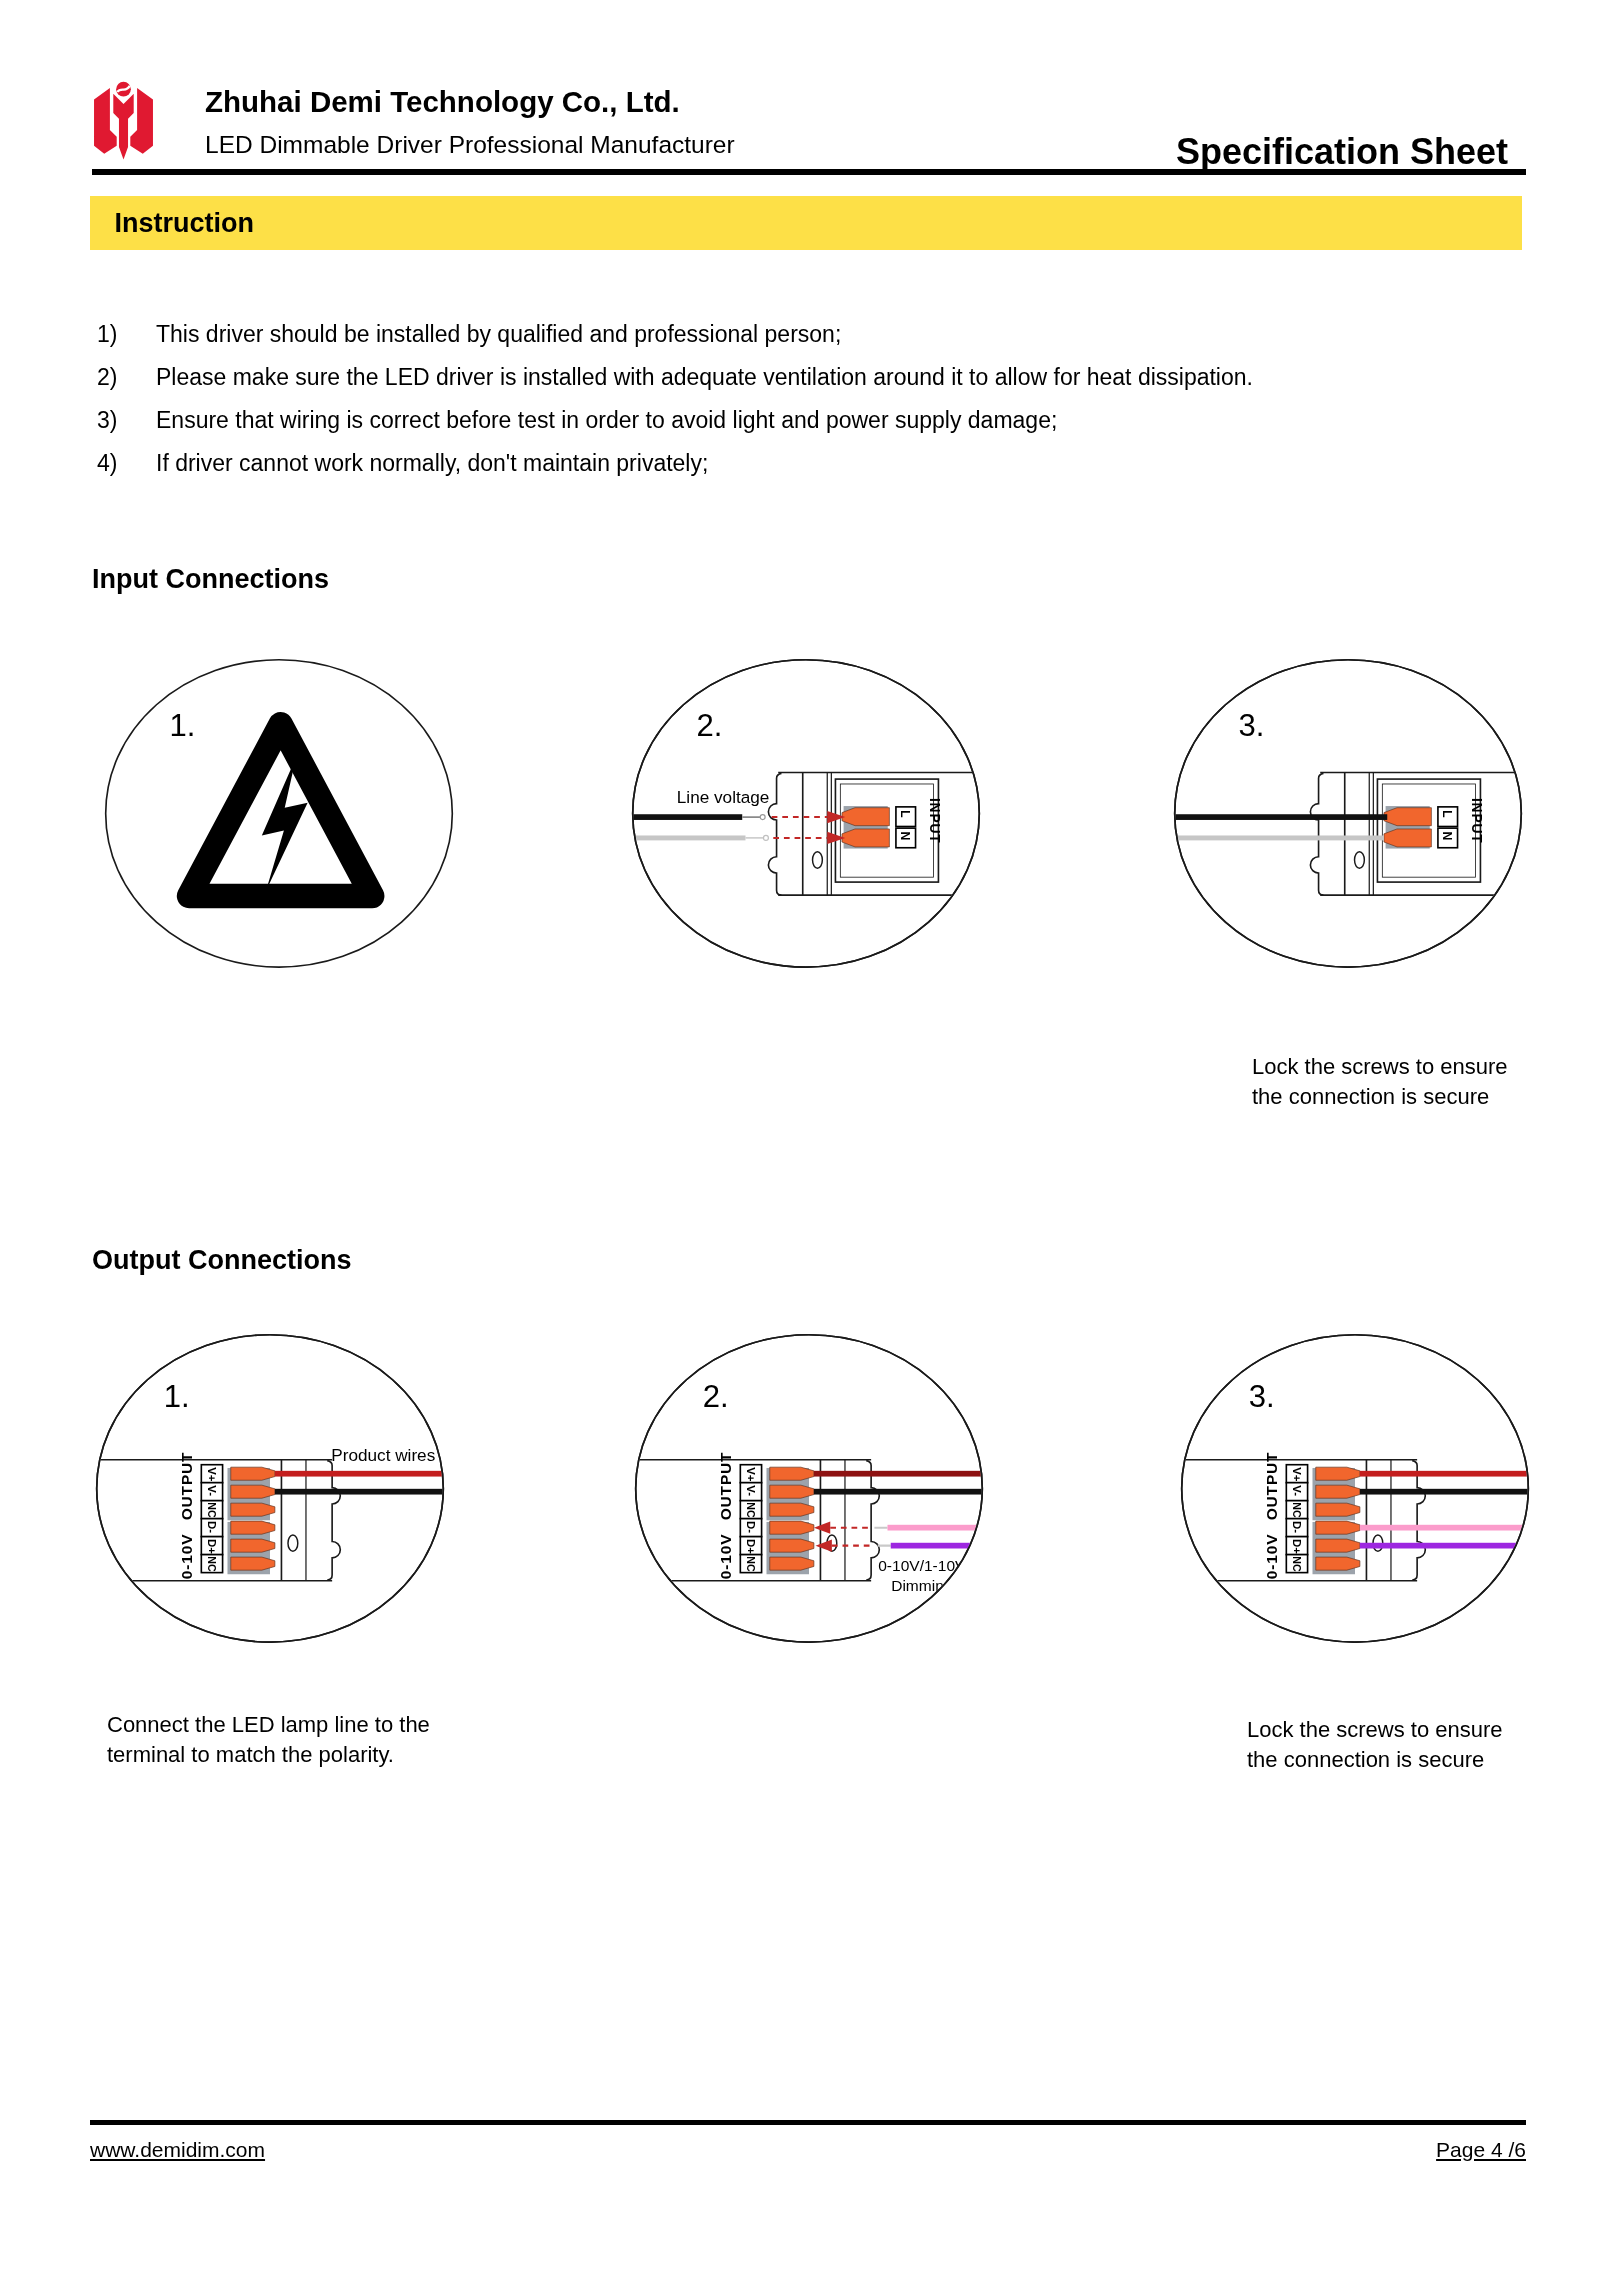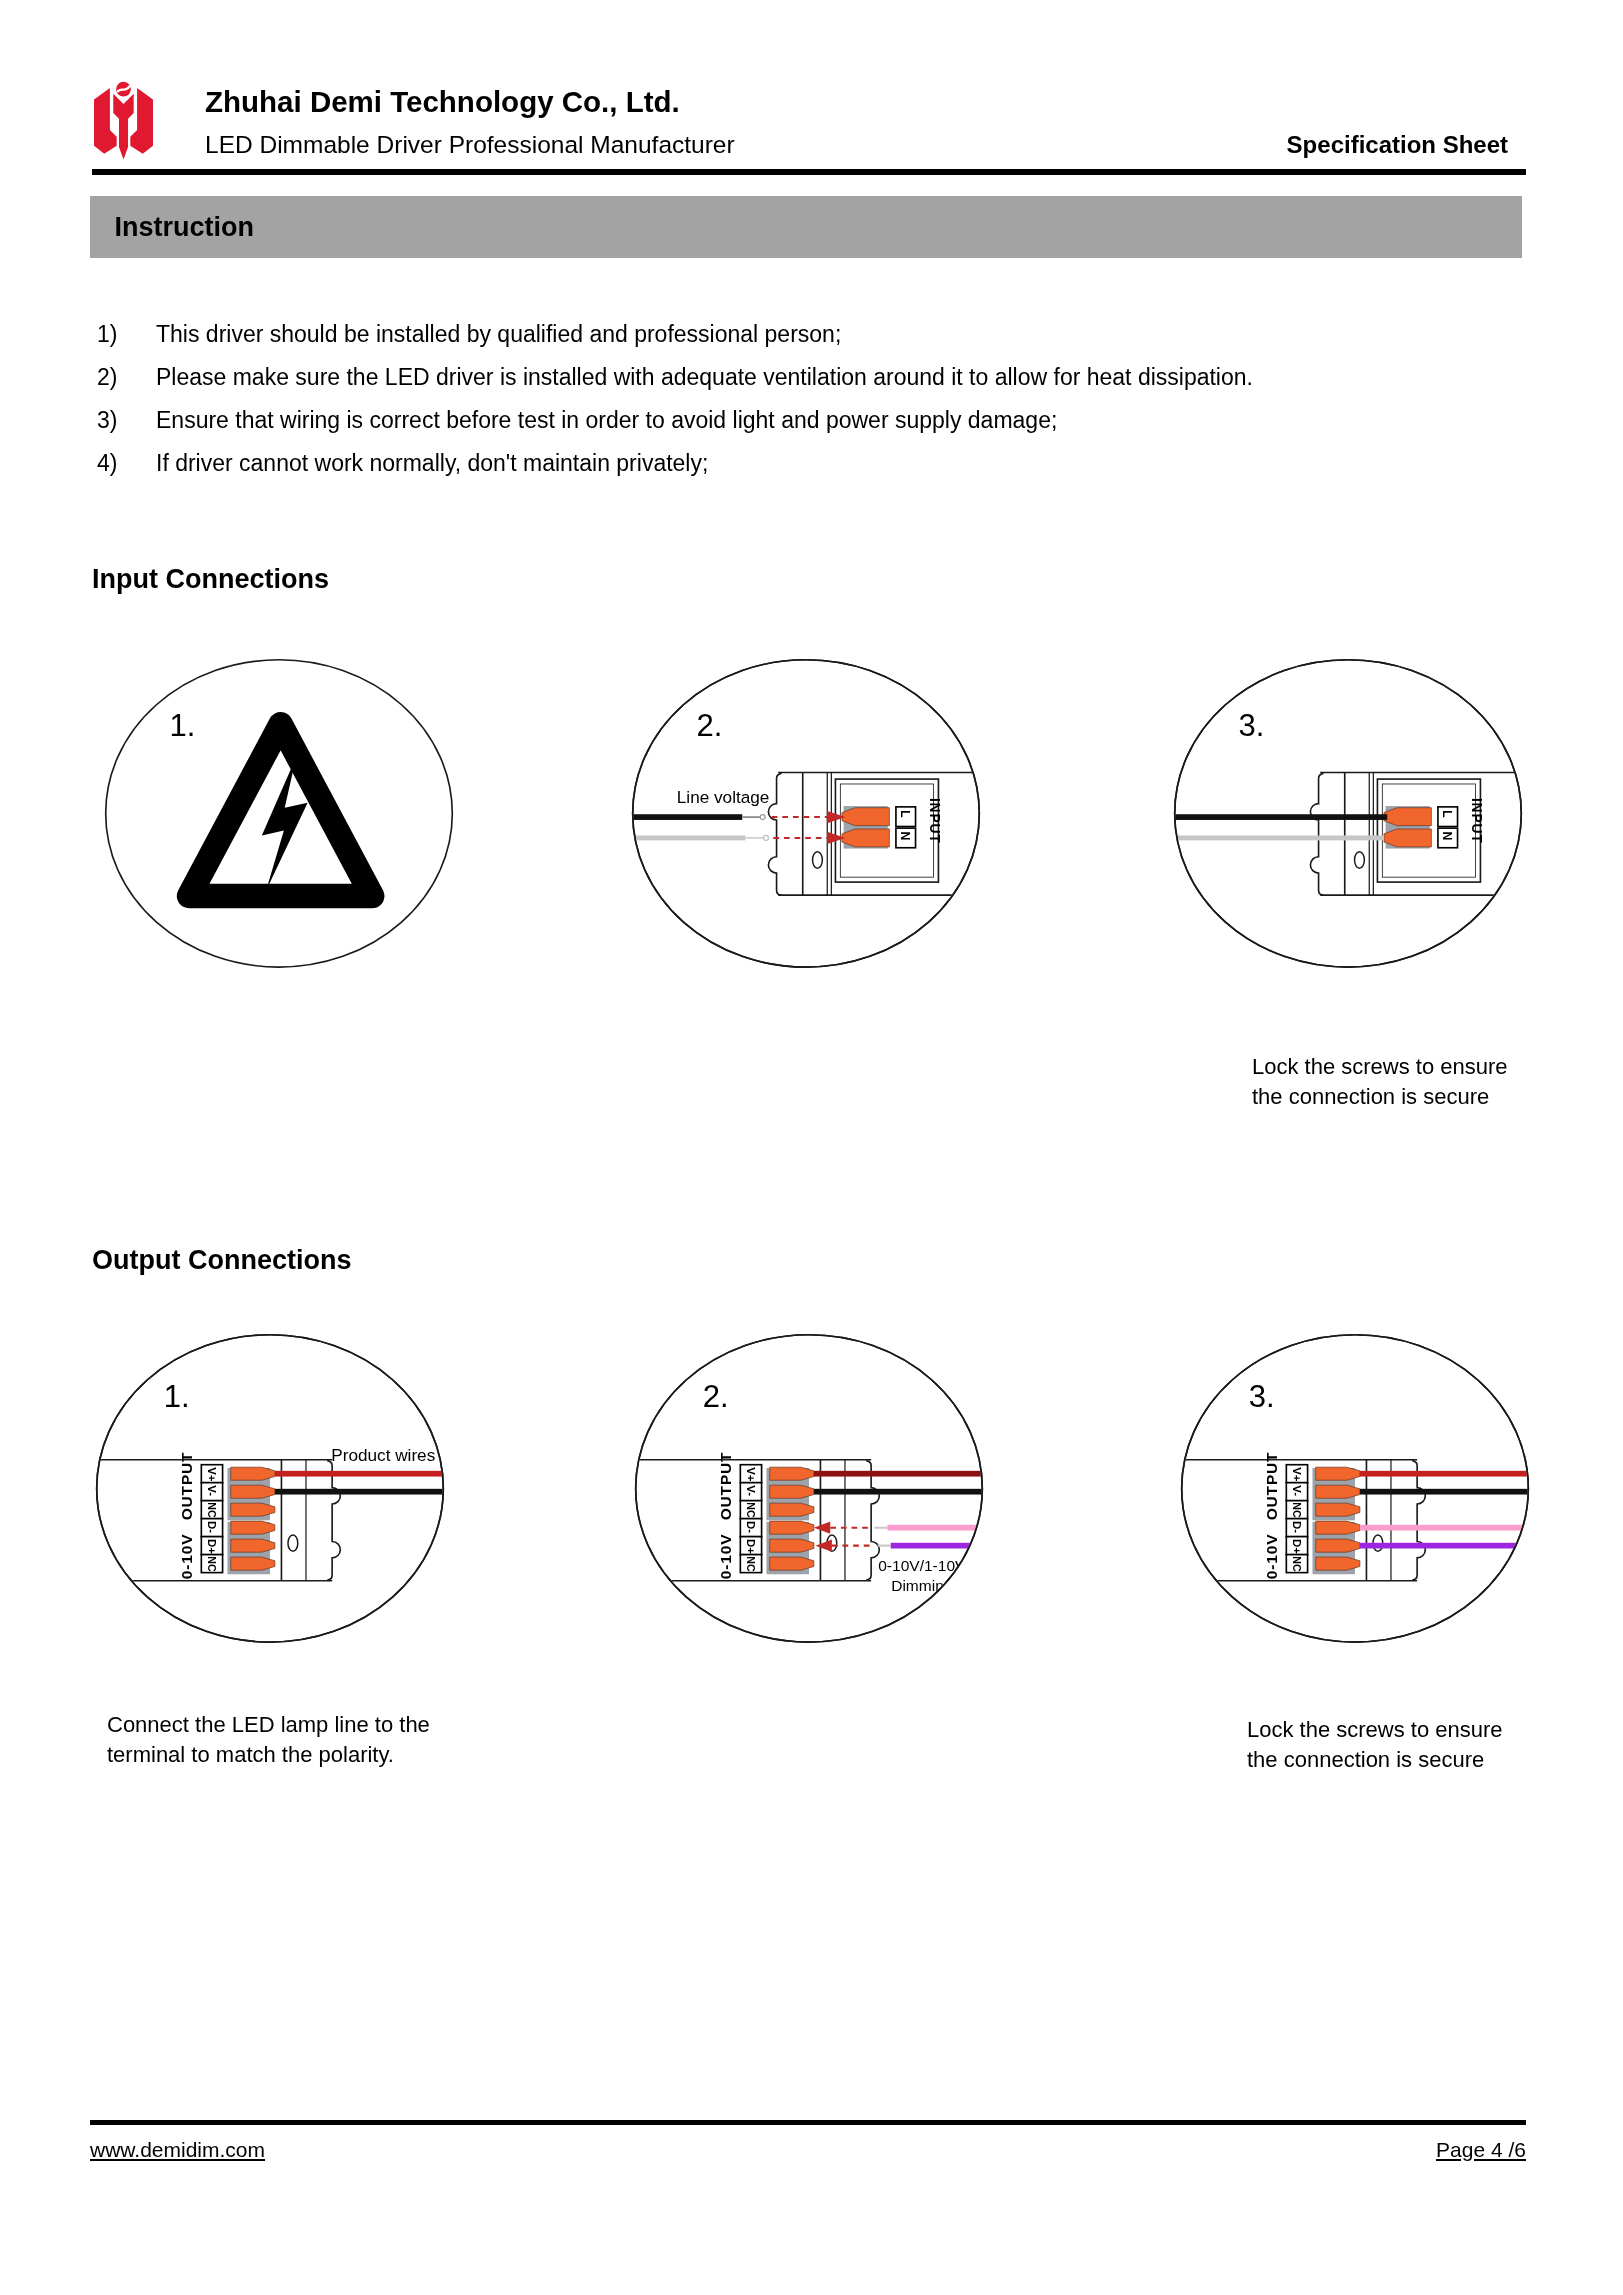--- a/index.html
+++ b/index.html
@@ -4,21 +4,21 @@
 <title>Specification Sheet</title>
 <style>
   html,body{margin:0;padding:0;background:#ffffff;}
   #page{
     position:relative;width:1623px;height:2295px;background:#fff;
     font-family:"Liberation Sans", sans-serif;color:#000;overflow:hidden;
   }
   .abs{position:absolute;}
   .company-name{font-size:29.5px;font-weight:bold;letter-spacing:0px;}
   .tagline{font-size:24.5px;text-align:right;}
-  .doc-title{font-size:24px;font-weight:bold;}
+  .doc-title{font-size:36px;font-weight:bold;}
   .rule{background:#000;}
   .section-bar{display:flex;align-items:center;}
   .section-bar-title{font-size:27px;font-weight:bold;padding-left:24.5px;}
   .list{font-size:23px;line-height:43px;}
   .list-row{display:flex;}
   .list-num{width:59px;flex:0 0 59px;}
   .sec-heading{font-size:27px;font-weight:bold;}
   .caption{font-size:22px;line-height:29.5px;white-space:pre-line;}
   .footer-text{font-size:21px;text-decoration:underline;}
   svg text{font-family:"Liberation Sans", sans-serif;}
@@ -37,21 +37,21 @@
     <path d="M116,36 L88,16 L88,90 L76,102 L76,118 L98,132 L116,118 Z" fill="#E01931"></path>
     <path d="M46,26 L64,44 L82,26 L82,60 L72,70 L72,120 L64,142 L56,120 L56,70 L46,60 Z" fill="#E01931"></path>
   </svg>
 
   <div class="abs company-name" style="left:205px;top:85px;">Zhuhai Demi Technology Co., Ltd.</div>
   <div class="abs tagline" style="left:205px;top:131px;">LED Dimmable Driver Professional Manufacturer</div>
   <div class="abs doc-title" style="right:115px;top:131px;">Specification Sheet</div>
 
   <div class="abs rule" style="left:92px;top:169px;width:1434px;height:5.7px;"></div>
 
-  <div class="abs section-bar" style="left:90px;top:196px;width:1432px;height:62px;background:#a3a3a3;">
+  <div class="abs section-bar" style="left:90px;top:196px;width:1432px;height:54px;background:#fde047;">
     <span class="section-bar-title">Instruction</span>
   </div>
 
   <div class="abs list" style="left:97px;top:313px;width:1423px;">
     <div class="list-row">
       <span class="list-num">1)</span>
       <span>This driver should be installed by qualified and professional person;</span>
     </div>
     <div class="list-row">
       <span class="list-num">2)</span>

